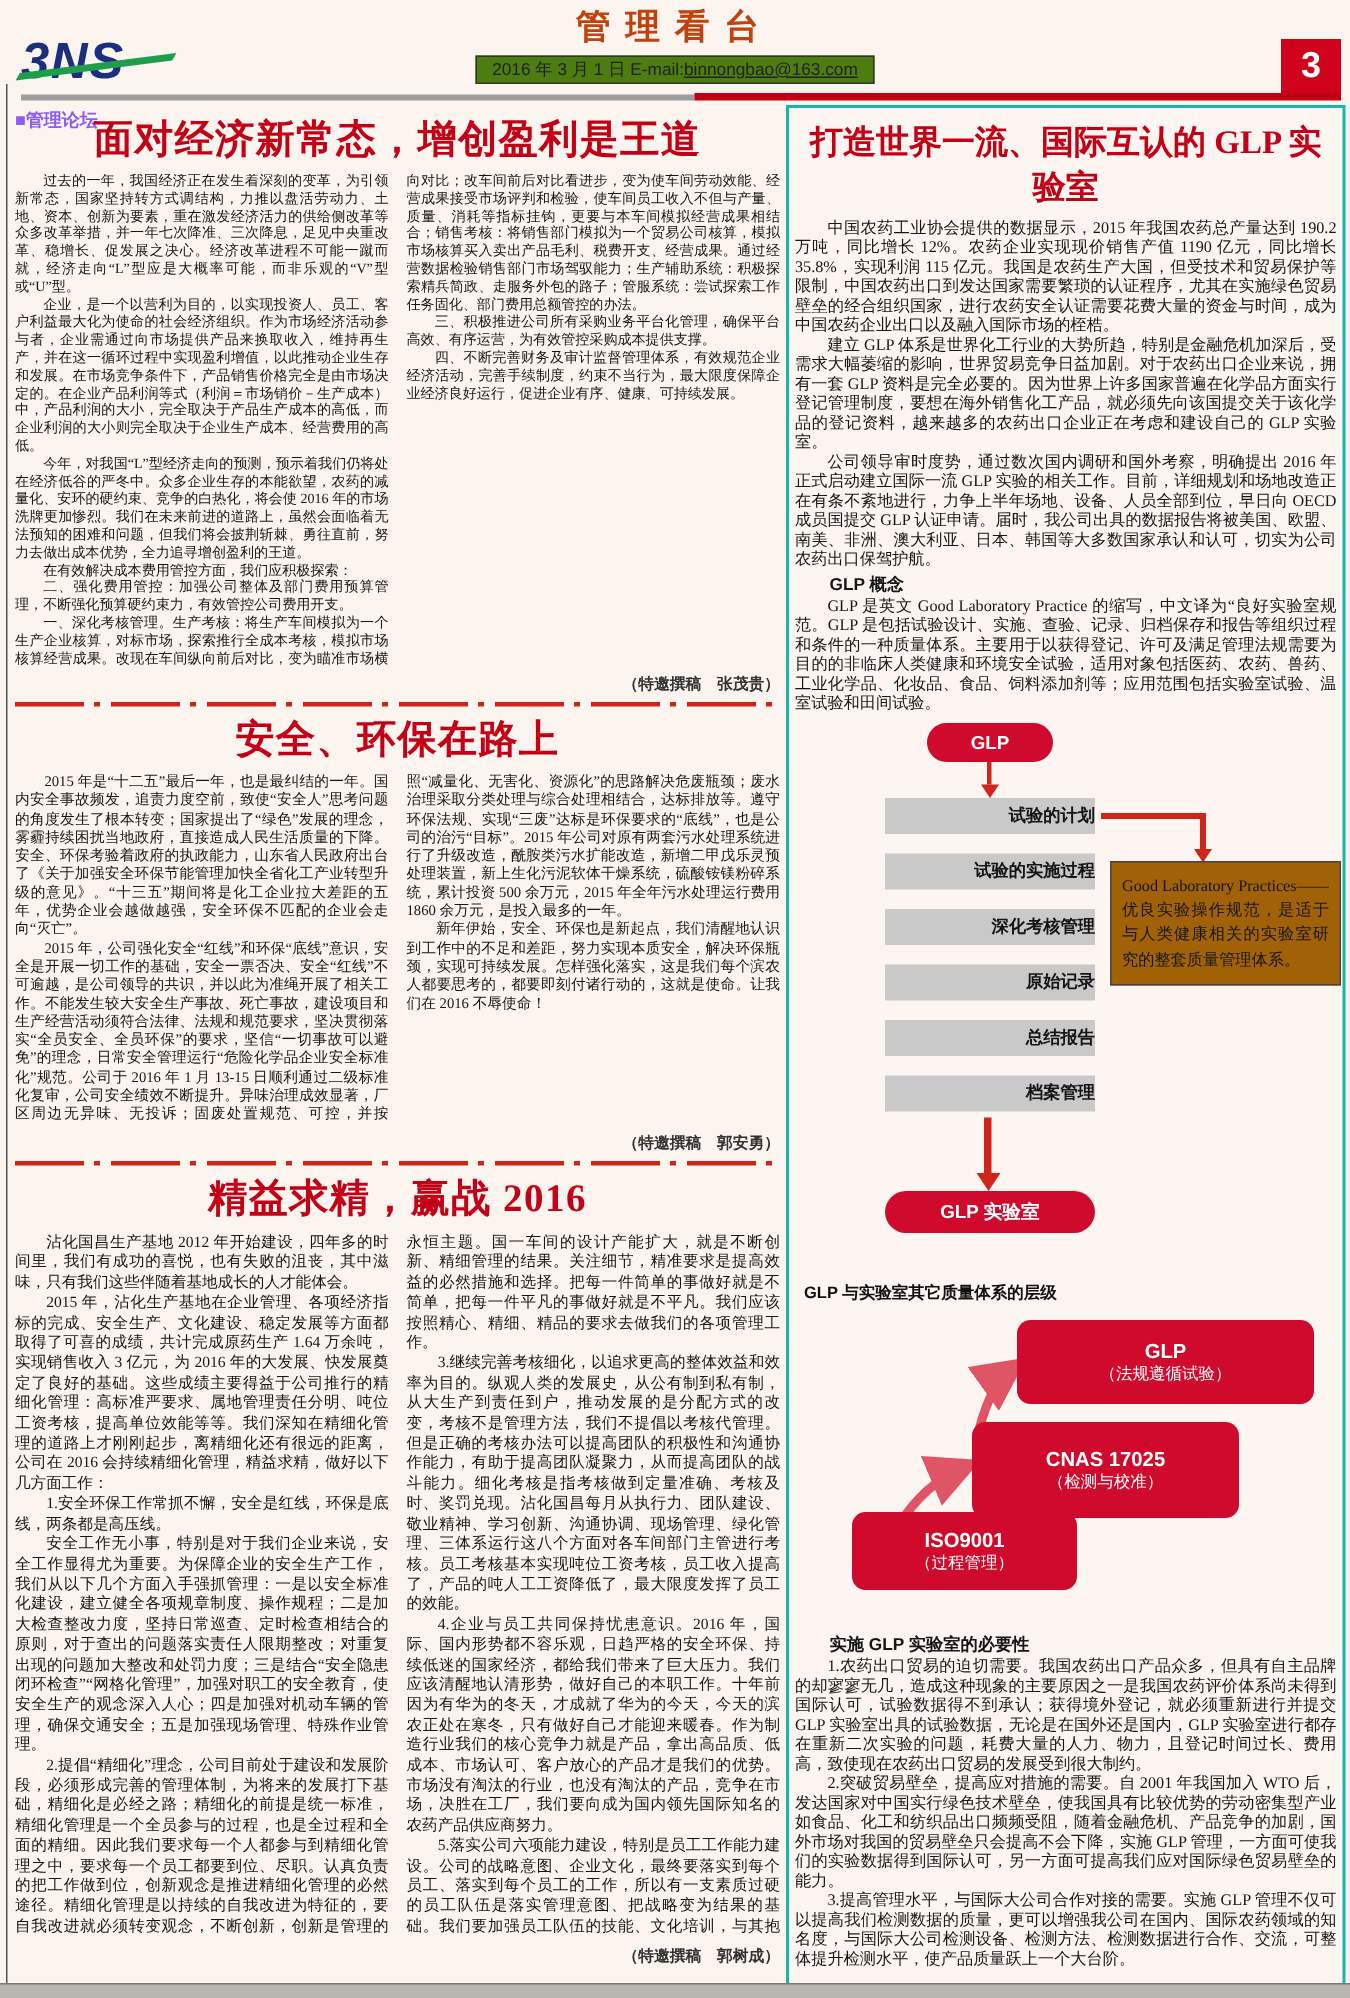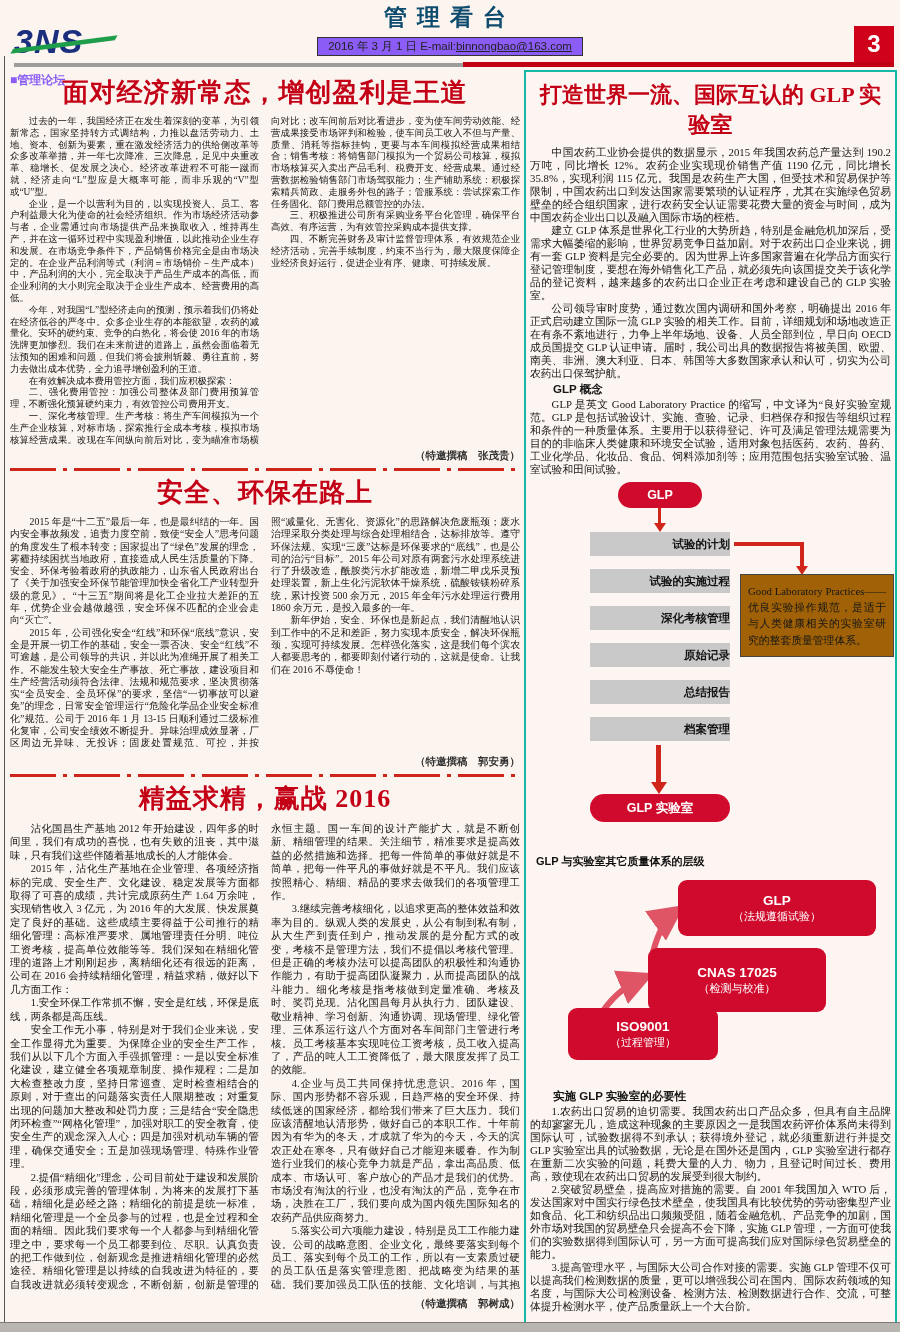--- a/index.html
+++ b/index.html
@@ -6,22 +6,22 @@
   body{background:#e8e4de;font-family:"Liberation Serif","DejaVu Serif",serif;}
   .page{position:relative;width:900px;height:1332px;background:#fbf4ef;margin:0 auto;overflow:hidden;color:#161616;}
   .edge-line{position:absolute;left:4px;top:56px;bottom:0;width:1px;background:#555;}
 
   
   .header{position:absolute;left:0;top:0;width:100%;height:62px;}
   .logo{position:absolute;left:14px;top:22px;width:130px;height:38px;}
   .logo-text{font-family:"Liberation Sans",sans-serif;font-style:italic;font-weight:bold;font-size:34px;color:#1b2f7e;letter-spacing:1px;}
   .logo-swoosh{position:absolute;left:2px;top:20px;width:96px;height:5px;background:#1e9e4a;transform:skewX(-35deg) rotate(-8deg);}
   .header-center{position:absolute;left:250px;top:2px;width:400px;text-align:center;}
-  .section-title{font-size:23px;font-weight:bold;color:#0c4a6e;letter-spacing:10px;}
-  .date-box{display:inline-block;margin-top:4px;border:1px solid #333;padding:1px 10px;font-size:11.5px;font-family:"Liberation Sans",sans-serif;color:#222;background:#8b5cf6;}
+  .section-title{font-size:23px;font-weight:bold;color:#c2410c;letter-spacing:10px;}
+  .date-box{display:inline-block;margin-top:4px;border:1px solid #333;padding:1px 10px;font-size:11.5px;font-family:"Liberation Sans",sans-serif;color:#222;background:#4d7c0f;}
   .email{text-decoration:underline;color:#222;cursor:pointer;}
   .page-num{position:absolute;right:6px;top:26px;width:40px;height:36px;background:#d0021b;color:#fff;font-family:"Liberation Sans",sans-serif;font-weight:bold;font-size:24px;text-align:center;line-height:36px;}
   .header-rule{position:absolute;left:14px;top:62px;width:880px;height:5px;font-size:0;}
   .rule-gray{display:inline-block;width:51%;height:4px;background:#9d9d9d;vertical-align:top;margin-top:1px;}
   .rule-red{display:inline-block;width:49%;height:5px;background:#c10014;vertical-align:top;}
 
   
   .left-col{position:absolute;left:10px;top:72px;width:510px;}
   .tag{color:#8b5cf6;font-weight:bold;font-size:12px;margin-bottom:2px;}
   .headline{color:#c30016;font-weight:bold;text-align:center;margin:0 0 6px 0;}

